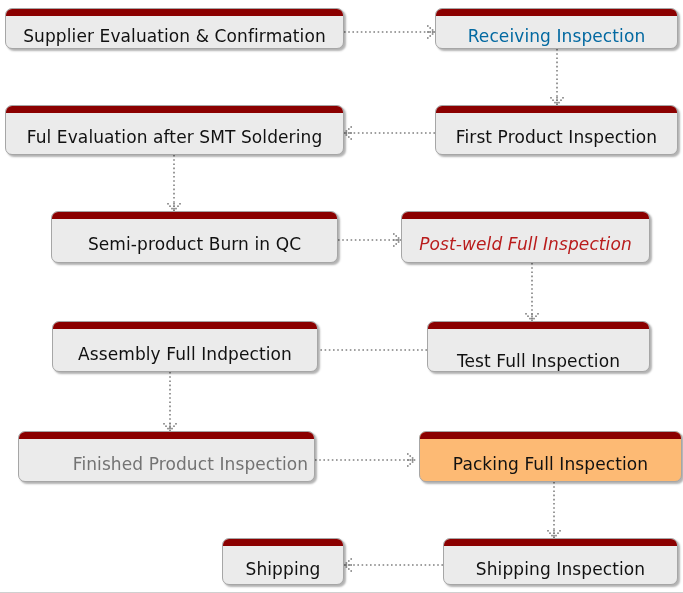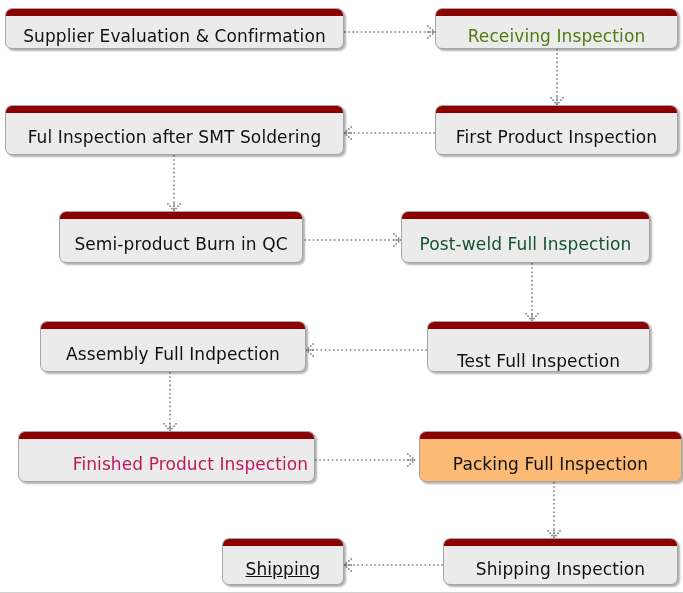--- a/index.html
+++ b/index.html
@@ -216,57 +216,57 @@
         <rect x="343.7" y="564.2" width="1.6" height="1.6" fill="#808080"></rect>
       </g>
     </svg>
   <div id="node-layer">
       <div class="node" style="left: 5px; top: 8px; width: 339px; height: 41px; background: rgb(235, 235, 235); border-color: rgb(166, 166, 166);">
         <div class="bar" style="background: rgb(139, 0, 0);"></div>
         <span class="label" style="color: rgb(17, 17, 17);">Supplier Evaluation &amp; Confirmation</span>
       </div>
       <div class="node" style="left: 435px; top: 8px; width: 243px; height: 41px; background: rgb(235, 235, 235); border-color: rgb(166, 166, 166);">
         <div class="bar" style="background: rgb(139, 0, 0);"></div>
-        <span class="label" style="color: #4d7c0f;">Receiving Inspection</span>
+        <span class="label" style="color: #0369a1;">Receiving Inspection</span>
       </div>
       <div class="node" style="left: 5px; top: 105px; width: 339px; height: 50px; background: rgb(235, 235, 235); border-color: rgb(166, 166, 166);">
         <div class="bar" style="background: rgb(139, 0, 0);"></div>
-        <span class="label" style="color: rgb(17, 17, 17);">Ful Inspection after SMT Soldering</span>
+        <span class="label" style="color: rgb(17, 17, 17);">Ful Evaluation after SMT Soldering</span>
       </div>
       <div class="node" style="left: 435px; top: 105px; width: 243px; height: 50px; background: rgb(235, 235, 235); border-color: rgb(166, 166, 166);">
         <div class="bar" style="background: rgb(139, 0, 0);"></div>
         <span class="label" style="color: rgb(17, 17, 17);">First Product Inspection</span>
       </div>
-      <div class="node" style="left: 51px; top: 211px; width: 244px; height: 52px; background: rgb(235, 235, 235); border-color: rgb(166, 166, 166); margin-left: 8px;">
+      <div class="node" style="left: 51px; top: 211px; width: 287px; height: 52px; background: rgb(235, 235, 235); border-color: rgb(166, 166, 166);">
         <div class="bar" style="background: rgb(139, 0, 0);"></div>
         <span class="label" style="color: rgb(17, 17, 17);">Semi-product Burn in QC</span>
       </div>
       <div class="node" style="left: 401px; top: 211px; width: 249px; height: 52px; background: rgb(235, 235, 235); border-color: rgb(166, 166, 166);">
         <div class="bar" style="background: rgb(139, 0, 0);"></div>
-        <span class="label" style="color: #14532d;">Post-weld Full Inspection</span>
-      </div>
-      <div class="node" style="left: 40px; top: 321px; width: 266px; height: 51px; background: rgb(235, 235, 235); border-color: rgb(166, 166, 166);">
+        <span class="label" style="color: #b91c1c; font-style: italic;">Post-weld Full Inspection</span>
+      </div>
+      <div class="node" style="left: 52px; top: 321px; width: 266px; height: 51px; background: rgb(235, 235, 235); border-color: rgb(166, 166, 166);">
         <div class="bar" style="background: rgb(139, 0, 0);"></div>
         <span class="label" style="color: rgb(17, 17, 17);">Assembly Full Indpection</span>
       </div>
       <div class="node" style="left: 427px; top: 321px; width: 223px; height: 51px; background: rgb(235, 235, 235); border-color: rgb(166, 166, 166); align-items: flex-end;">
         <div class="bar" style="background: rgb(139, 0, 0);"></div>
         <span class="label" style="color: rgb(17, 17, 17);">Test Full Inspection</span>
       </div>
       <div class="node" style="left: 18px; top: 431px; width: 297px; height: 51px; background: rgb(235, 235, 235); border-color: rgb(166, 166, 166);">
         <div class="bar" style="background: rgb(139, 0, 0);"></div>
-        <span class="label" style="color: #be185d; margin-left: 48px;">Finished Product Inspection</span>
+        <span class="label" style="color: #737373; margin-left: 48px;">Finished Product Inspection</span>
       </div>
       <div class="node" style="left: 419px; top: 431px; width: 263px; height: 51px; background: #fdba74; border-color: rgb(166, 166, 166);">
         <div class="bar" style="background: rgb(139, 0, 0);"></div>
         <span class="label" style="color: rgb(17, 17, 17);">Packing Full Inspection</span>
       </div>
       <div class="node" style="left: 222px; top: 538px; width: 122px; height: 47px; background: rgb(235, 235, 235); border-color: rgb(166, 166, 166);">
         <div class="bar" style="background: rgb(139, 0, 0);"></div>
-        <span class="label" style="color: rgb(17, 17, 17); text-decoration: underline;">Shipping</span>
+        <span class="label" style="color: rgb(17, 17, 17);">Shipping</span>
       </div>
       <div class="node" style="left: 443px; top: 538px; width: 235px; height: 47px; background: rgb(235, 235, 235); border-color: rgb(166, 166, 166);">
         <div class="bar" style="background: rgb(139, 0, 0);"></div>
         <span class="label" style="color: rgb(17, 17, 17);">Shipping Inspection</span>
       </div>
     </div>
   <div class="bottom-rule"></div>
 </div>
 
 </body></html>

